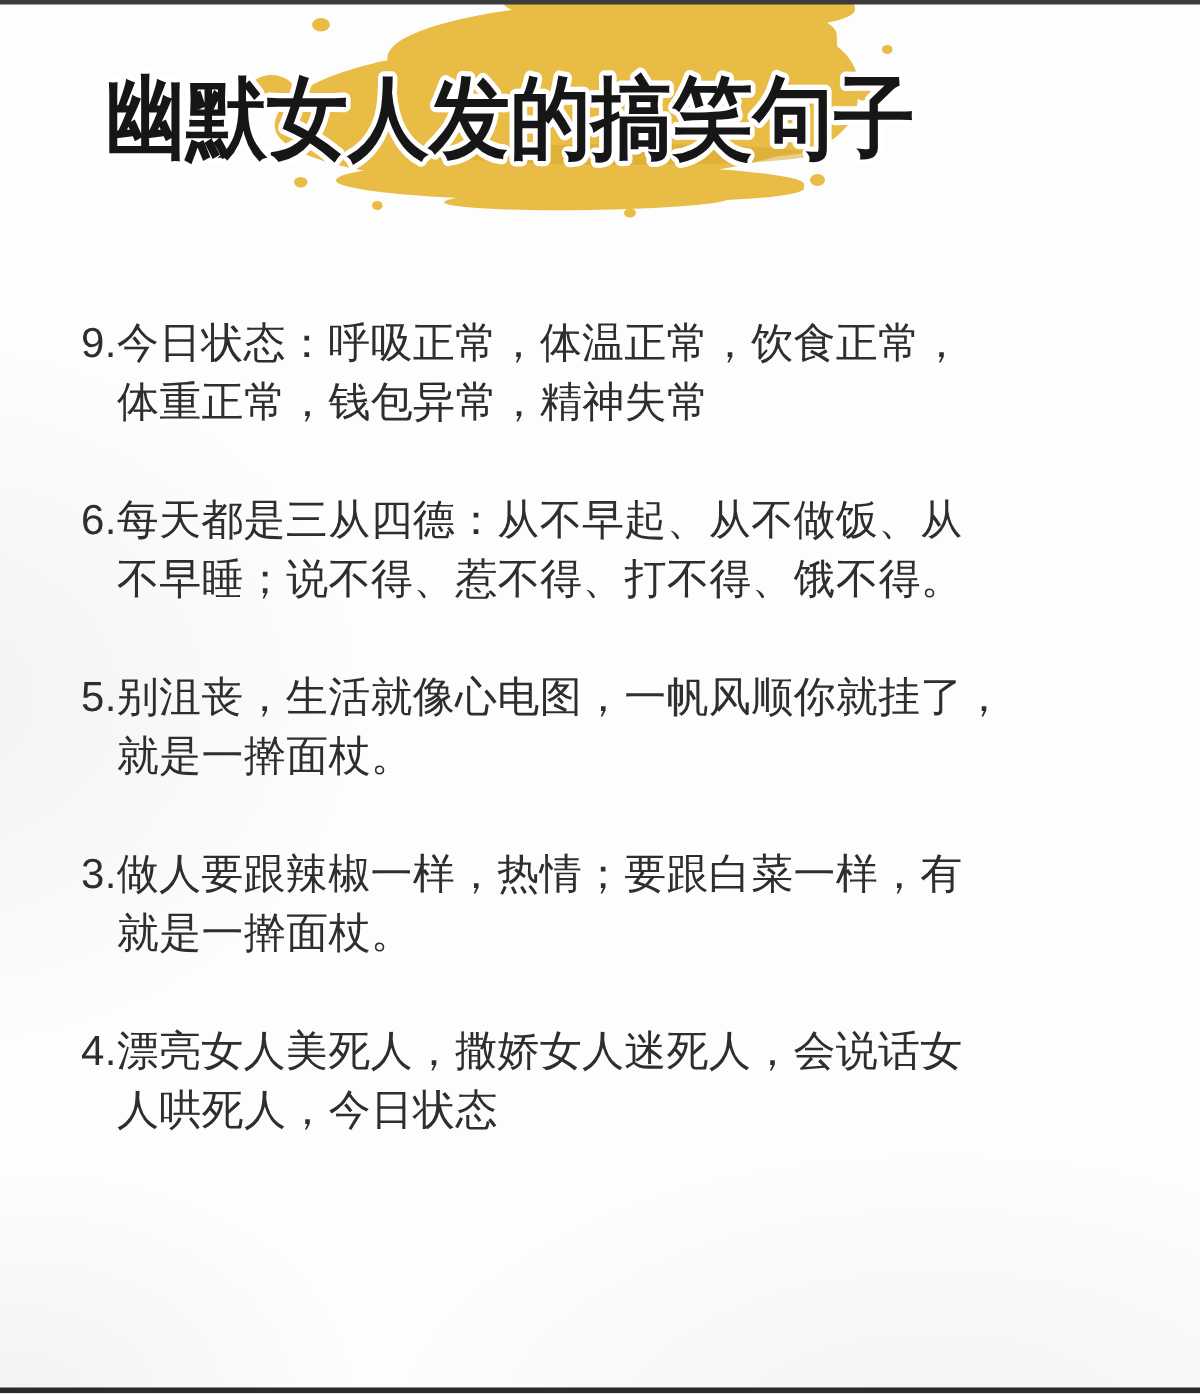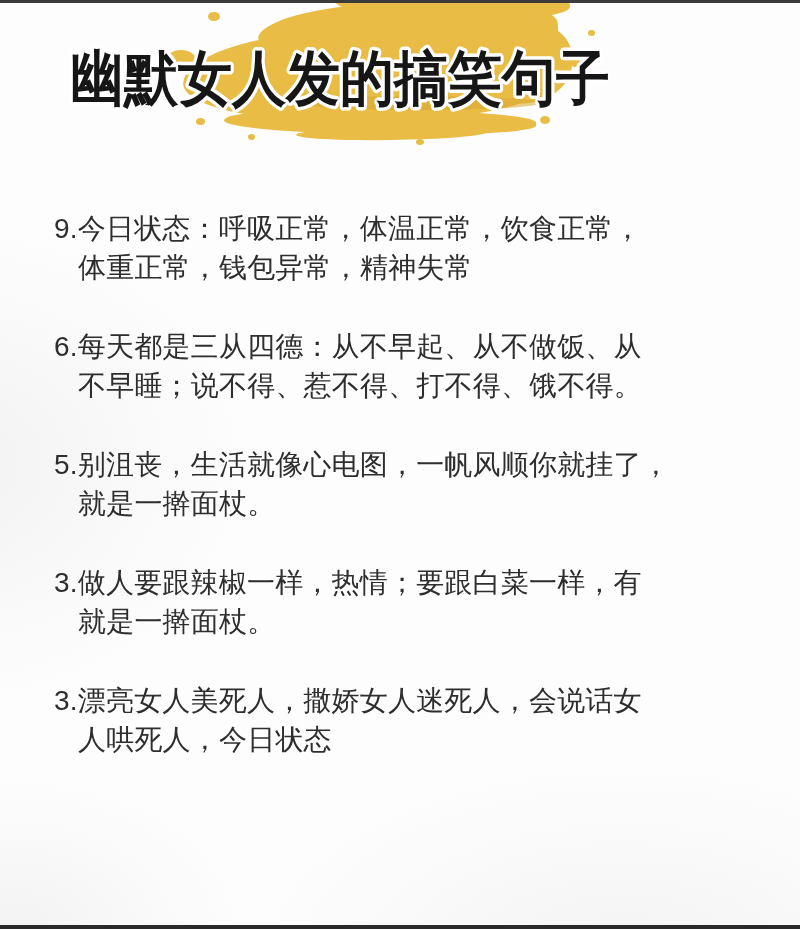--- a/index.html
+++ b/index.html
@@ -104,19 +104,19 @@
     </div>
     <div class="item">
       <div class="line">5.别沮丧，生活就像心电图，一帆风顺你就挂了，</div>
       <div class="line cont">就是一擀面杖。</div>
     </div>
     <div class="item">
       <div class="line">3.做人要跟辣椒一样，热情；要跟白菜一样，有</div>
       <div class="line cont">就是一擀面杖。</div>
     </div>
     <div class="item">
-      <div class="line">3.漂亮女人美死人，撒娇女人迷死人，会说话女</div>
+      <div class="line">4.漂亮女人美死人，撒娇女人迷死人，会说话女</div>
       <div class="line cont">人哄死人，今日状态</div>
     </div>
   </div>
 
   <div class="edge-bar bottom"></div>
 </div>
 
 </body></html>

